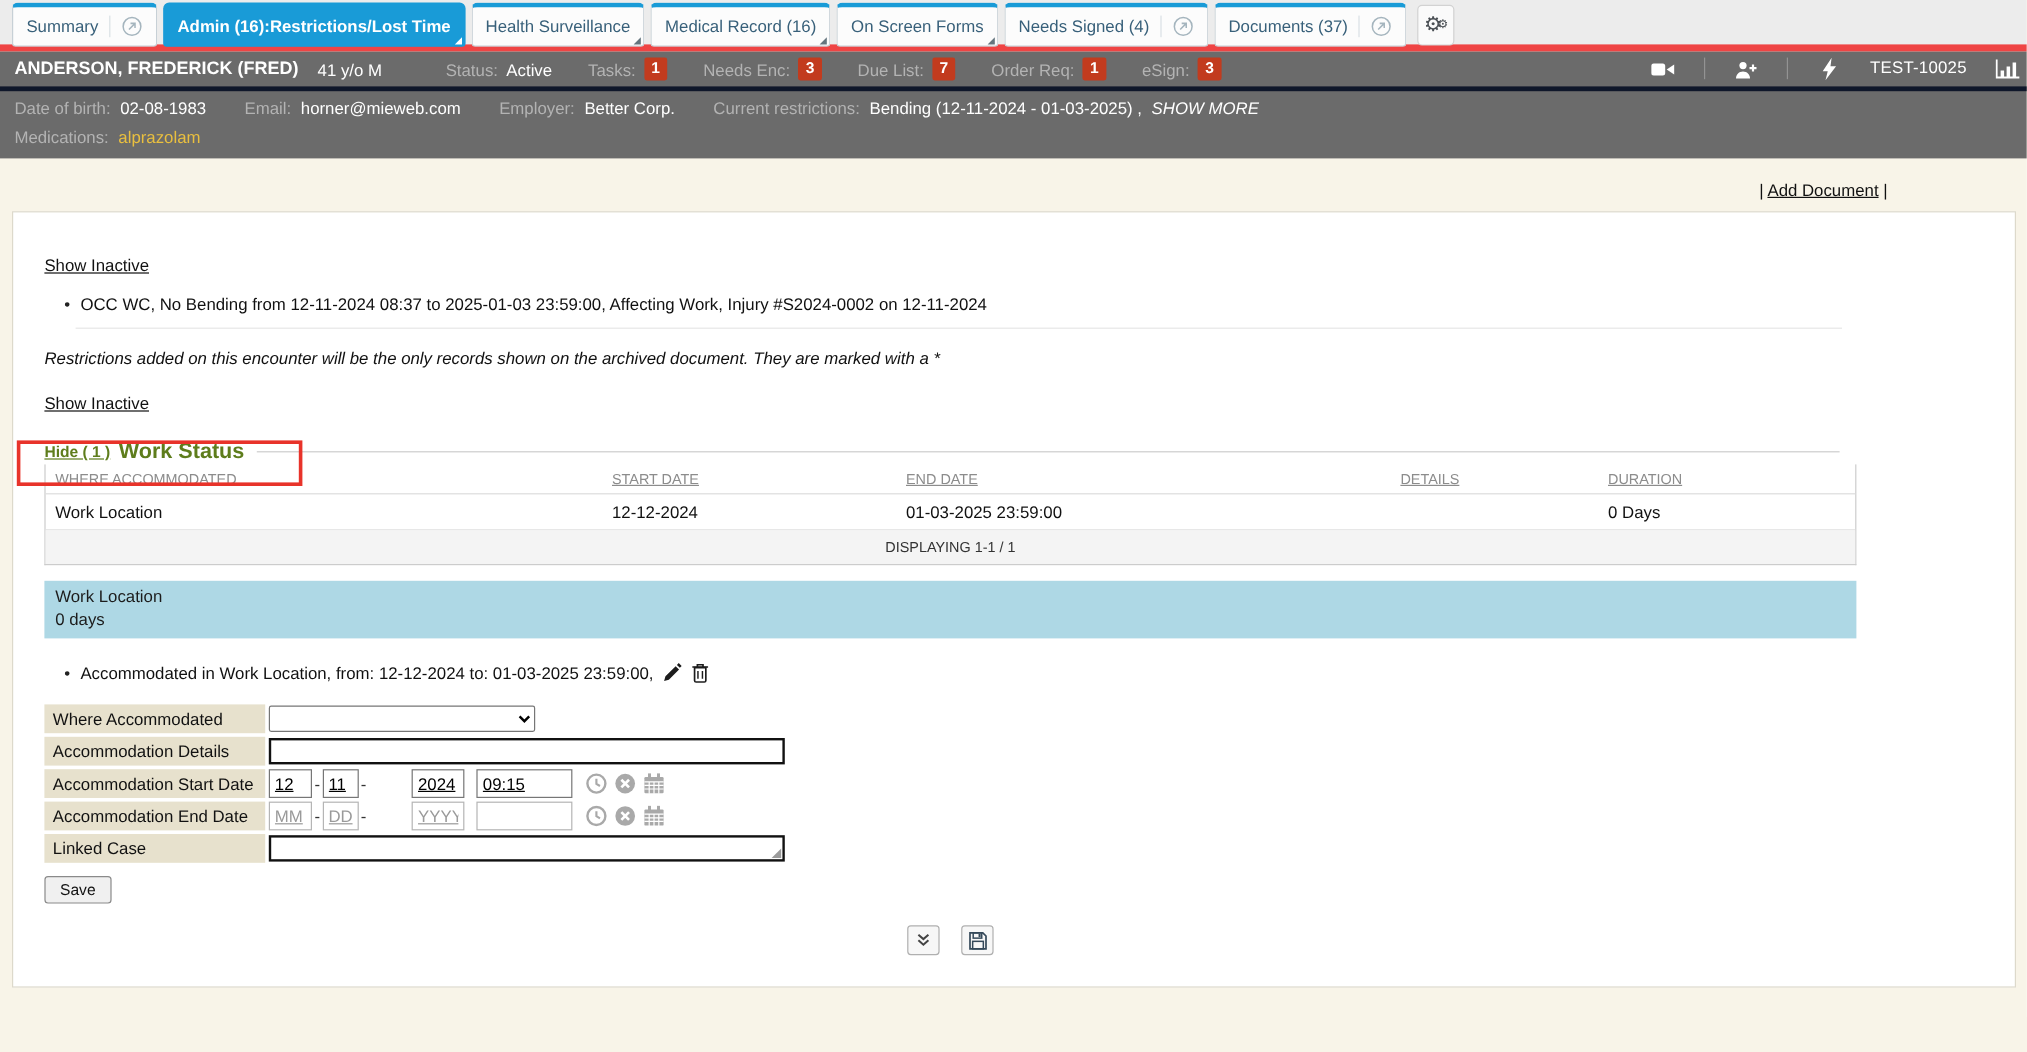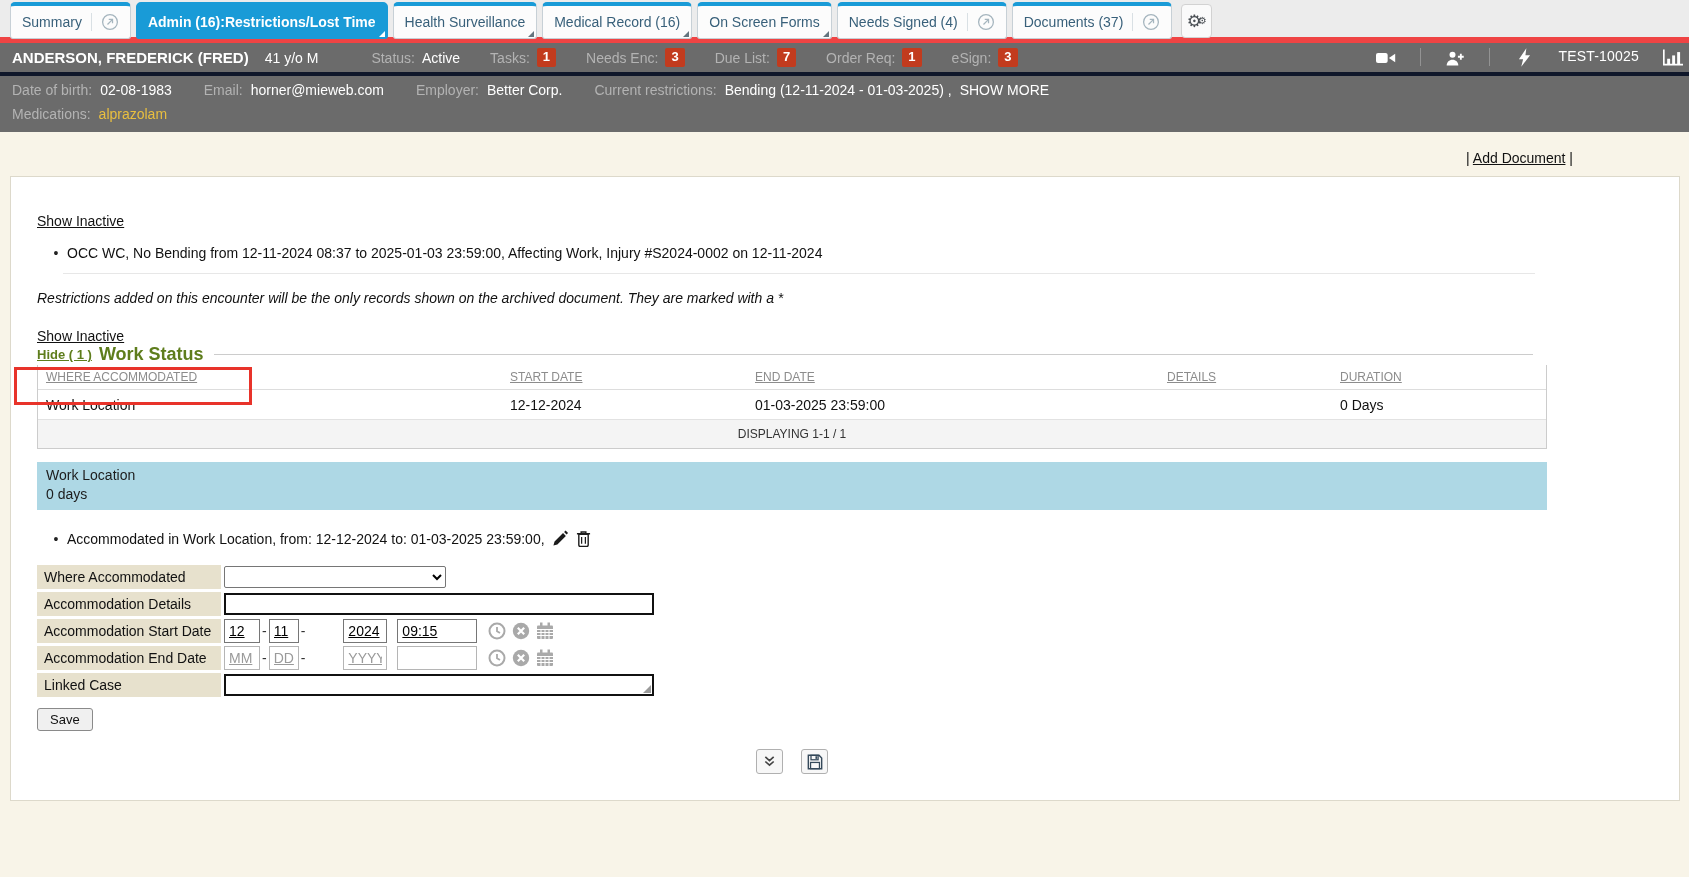--- a/index.html
+++ b/index.html
@@ -44,21 +44,21 @@
   .vsep { width:1px; height:22px; background:#dcdcdc; margin:0 9px; }
   .icon-btn { display:flex; align-items:center; justify-content:center; width:20px; height:20px; cursor:pointer; }
 
   .section-body { padding:14px 0 4px 12px; }
   a.plain-link { color:#111; text-decoration:underline; cursor:pointer; }
   .bullet-row { display:flex; align-items:center; margin:16px 0 0 8px; }
   .bullet-dot { width:22px; text-align:center; color:#222; }
   .rest-divider { border-bottom:1px solid #e7e7e7; margin:12px 130px 0 26px; }
   .note { font-style:italic; margin:16px 0 2px 0; color:#111; }
 
-  .ws-legend { display:flex; align-items:center; margin-top:0; }
+  .ws-legend { display:flex; align-items:center; margin-top:22px; }
   .hide-link { color:#5e7d1c; font-weight:bold; font-size:13px; text-decoration:underline; cursor:pointer; }
   .ws-title { color:#5e7d1c; font-weight:bold; font-size:18px; margin-left:7px; }
   .ws-line { flex:1; border-top:1px solid #ccc; margin-left:10px; margin-right:132px; }
 
   .acc-table { width:1510px; border:1px solid #ccc; border-top:none; margin-top:0; }
   .t-hrow { display:flex; height:25px; align-items:center; border-bottom:1px solid #ddd; }
   .t-h { font-size:12px; color:#8c8c8c; text-decoration:underline; padding-left:8px; cursor:pointer; white-space:nowrap; }
   .t-drow { display:flex; height:30px; align-items:center; border-bottom:1px solid #e2e2e2; }
   .t-d { font-size:14px; color:#111; padding-left:8px; white-space:nowrap; }
   .c1{width:464px;} .c2{width:245px;} .c3{width:412px;} .c4{width:173px;} .c5{width:214px;}
@@ -203,21 +203,21 @@
       <span>02-08-1983</span>
       <span class="gap24"></span>
       <span class="lbl">Email:</span>
       <span>horner@mieweb.com</span>
       <span class="gap24"></span>
       <span class="lbl">Employer:</span>
       <span>Better Corp.</span>
       <span class="gap24"></span>
       <span class="lbl">Current restrictions:</span>
       <span>Bending (12-11-2024 - 01-03-2025) ,</span>
-      <span style="cursor:pointer;">SHOW MORE</span>
+      <span style="cursor:pointer;font-style:italic;">SHOW MORE</span>
     </div>
     <div class="detail-row">
       <span class="lbl">Medications:</span>
       <span class="med-val">alprazolam</span>
     </div>
   </div>
 </div>
 
 <div class="adddoc-row">
   <span>|</span>

